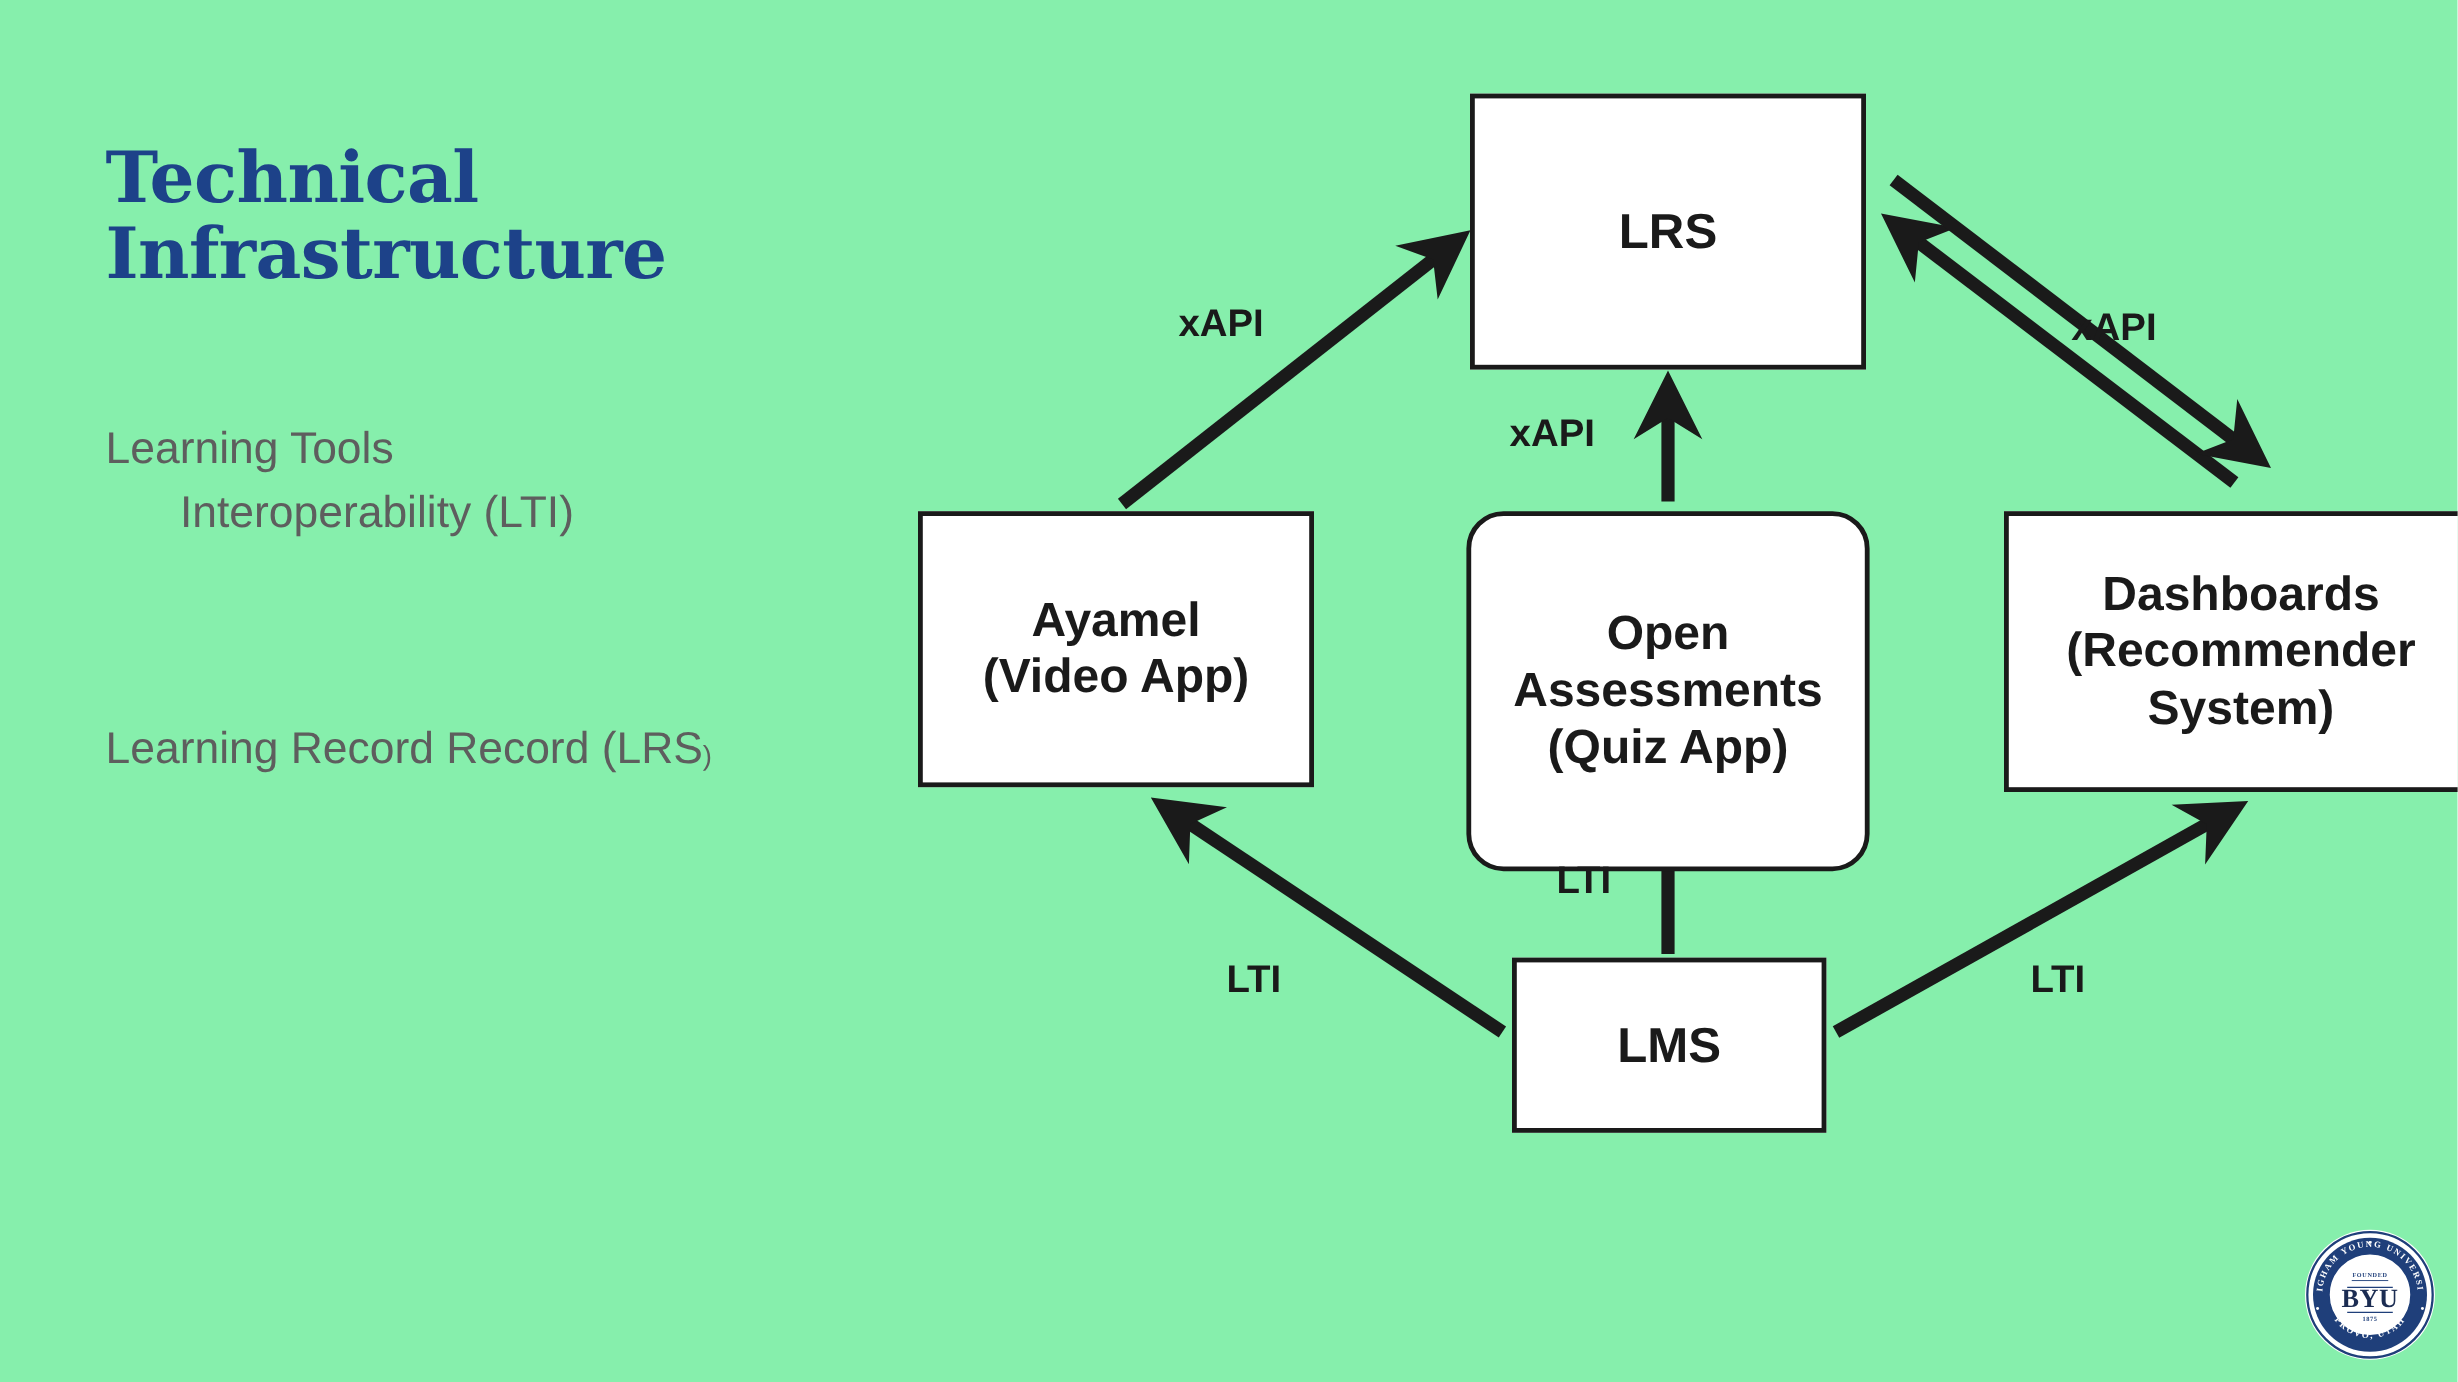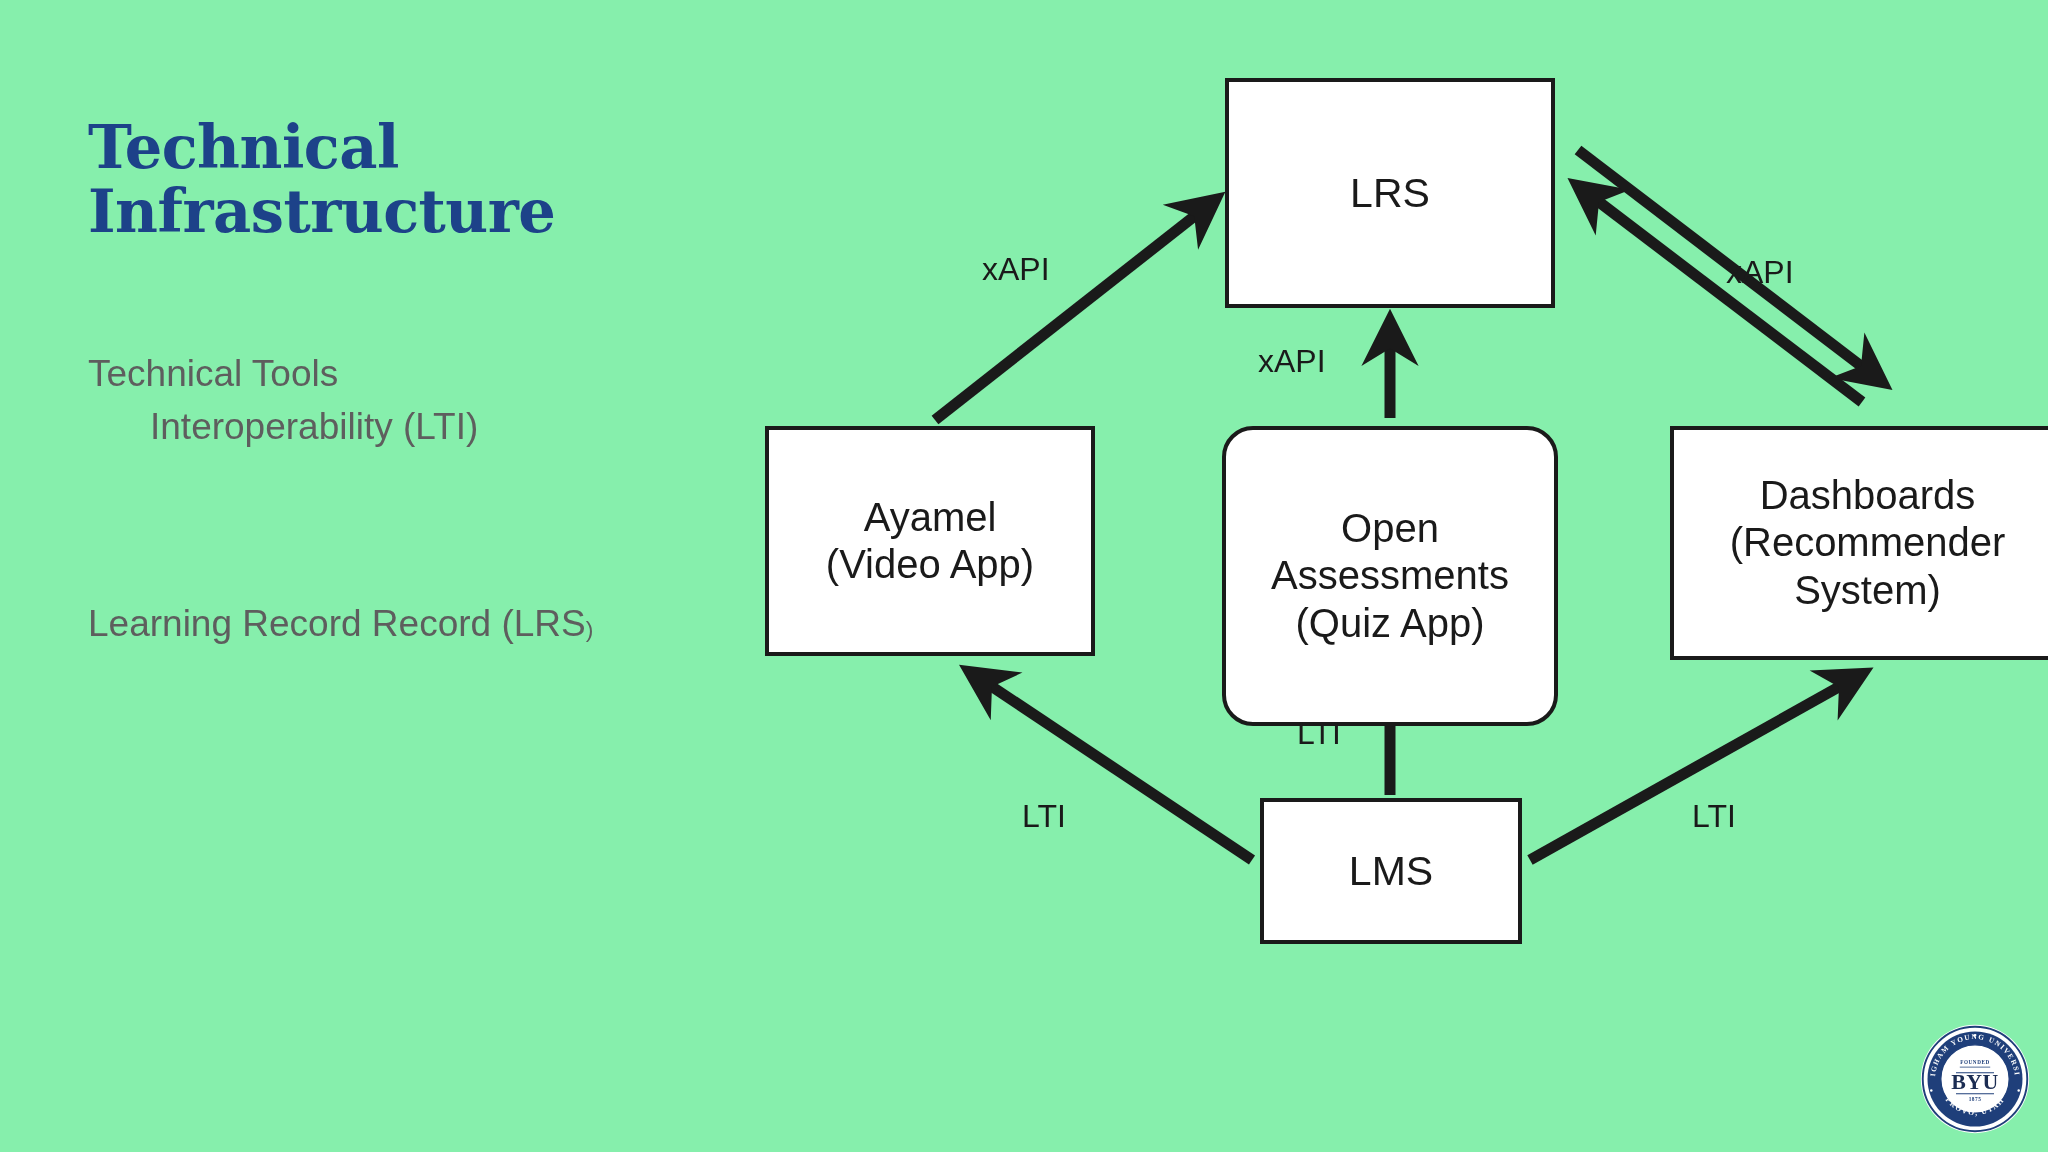--- a/index.html
+++ b/index.html
@@ -63,20 +63,21 @@
     vertical-align: -0.06em;
   }
 
   
   #diagram {
     position: absolute;
     left: 0;
     top: 0;
     width: 2048px;
     height: 1152px;
+    font-weight: bold;
   }
   #diagram svg {
     display: block;
   }
 
   .node-box {
     position: absolute;
     border: 4px solid #1a1a1a;
     background: #ffffff;
     box-sizing: border-box;
@@ -122,21 +123,21 @@
 <body>
 
 <div id="slide">
 
   <div id="left-col">
     <h1 id="slide-title">Technical
 Infrastructure</h1>
 
     <ul id="bullet-list">
       <li>
-        <span>Technical Tools</span>
+        <span>Learning Tools</span>
         <span class="indent2">Interoperability (LTI)</span>
       </li>
       <li>
         <span>Learning Record Record (LRS</span><span class="small-paren">)</span>
       </li>
     </ul>
   </div>
 
   <div id="diagram">
     <svg width="2048" height="1152" viewBox="0 0 2048 1152" xmlns="http://www.w3.org/2000/svg">

